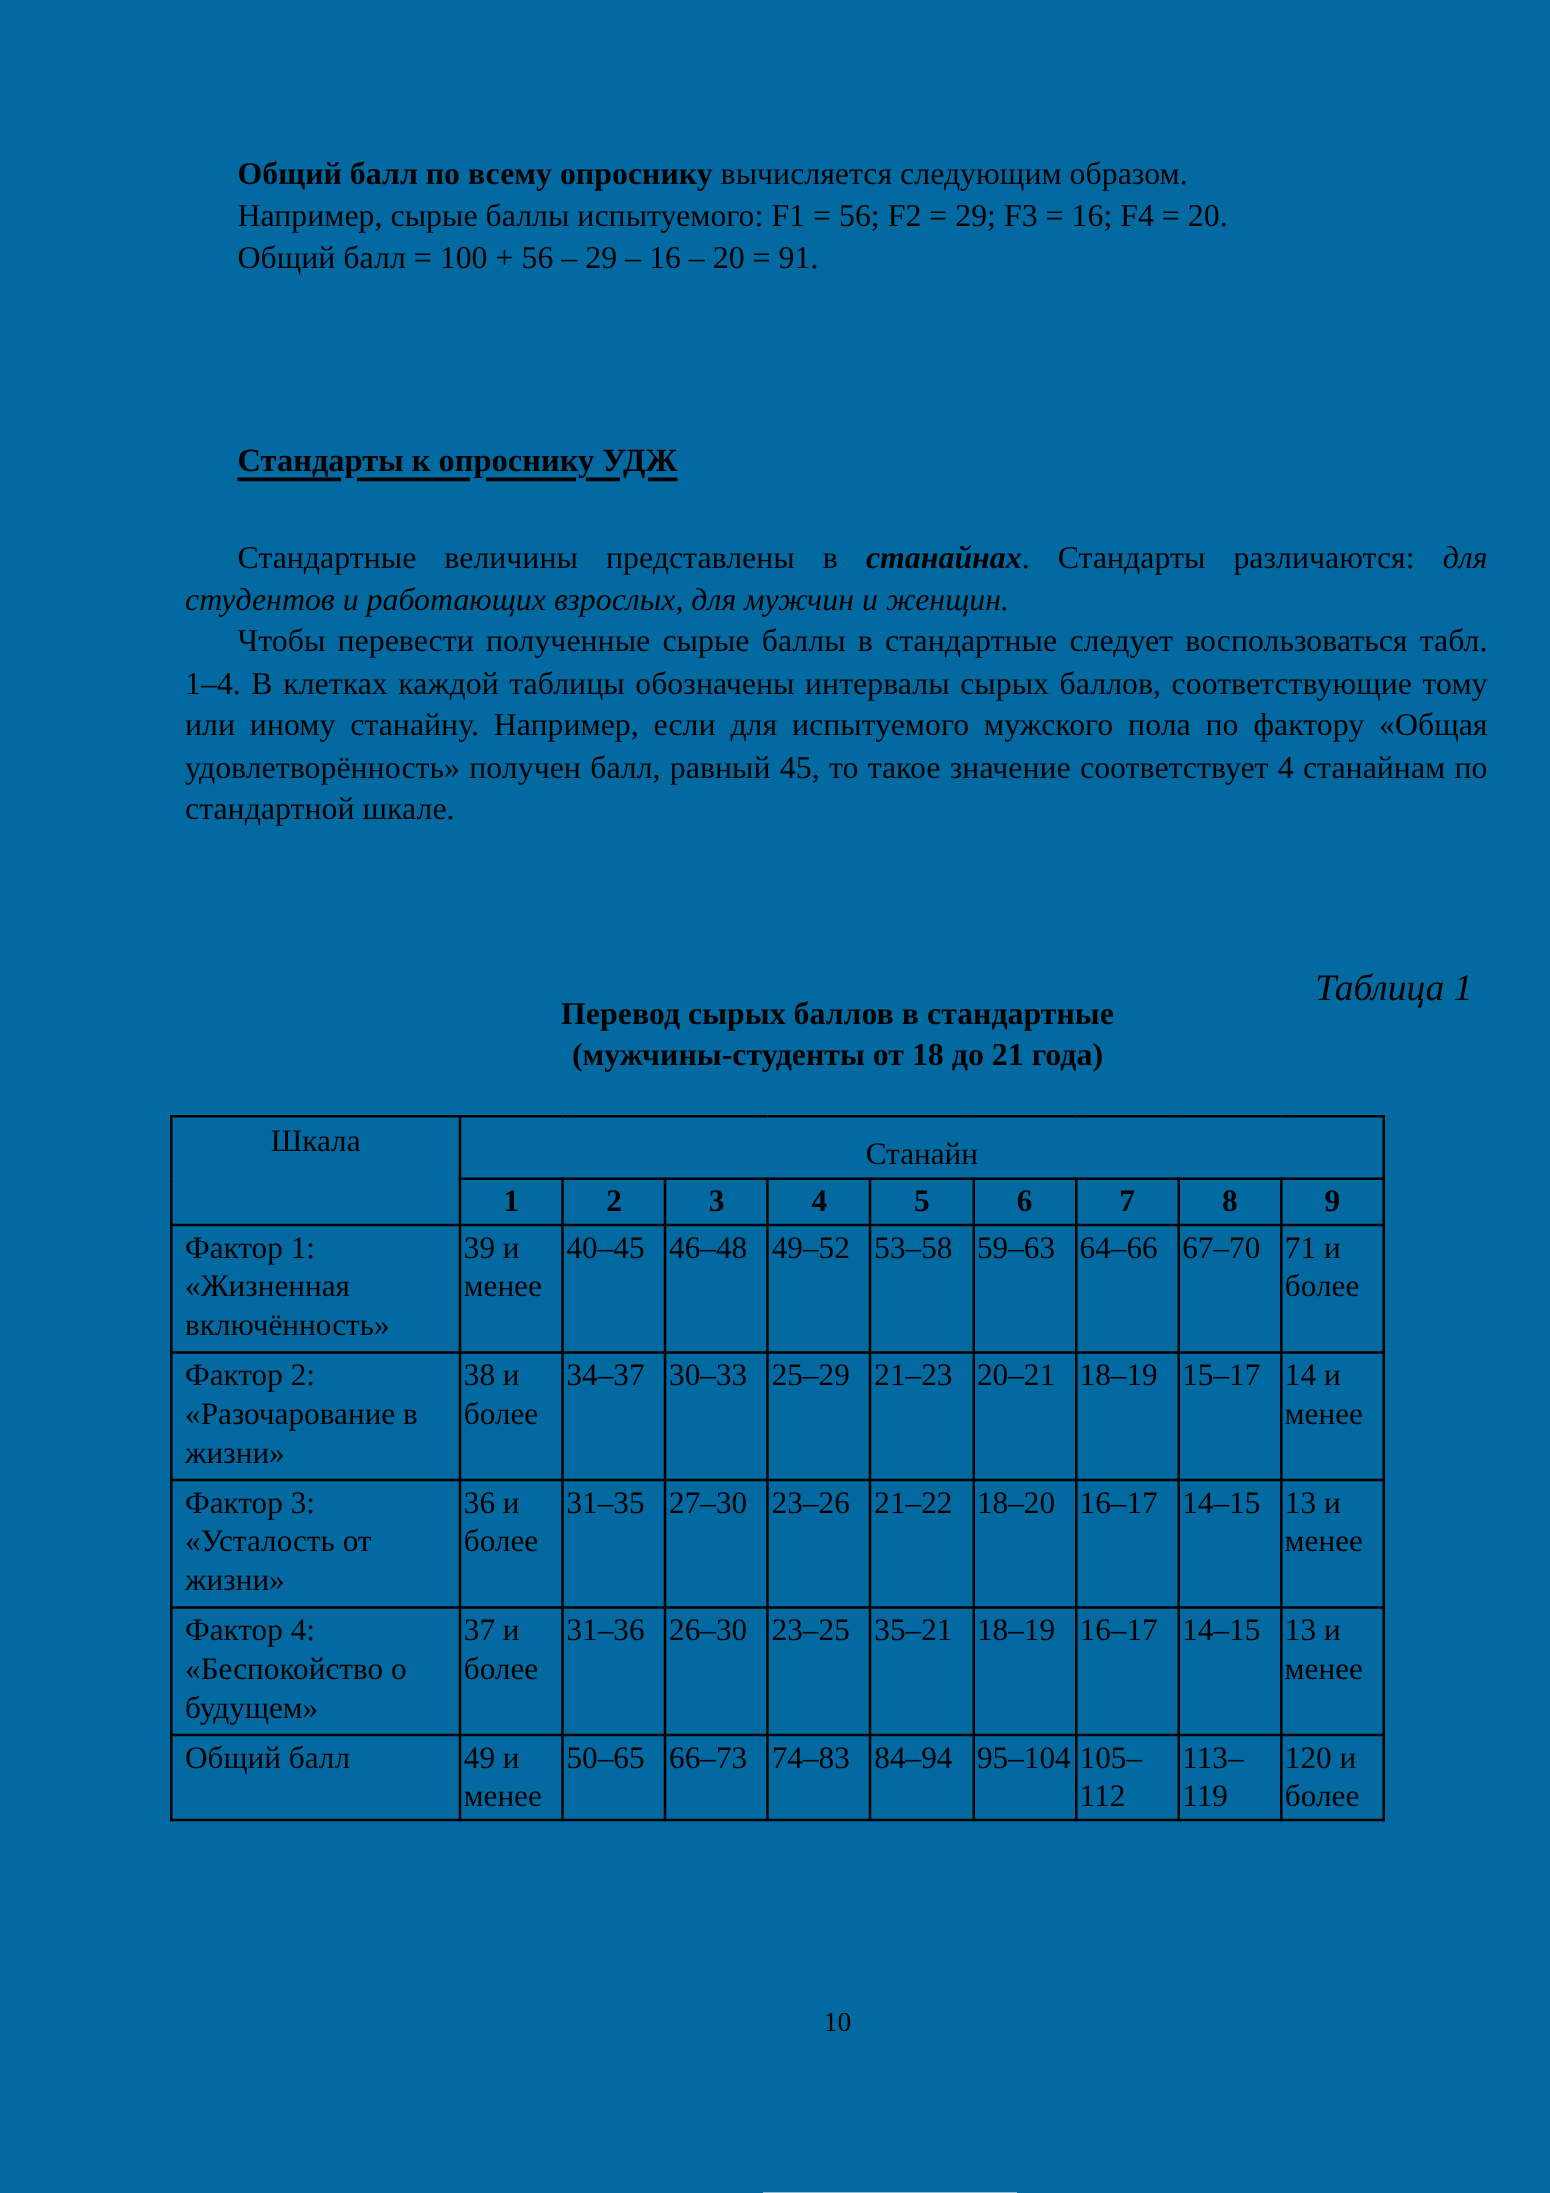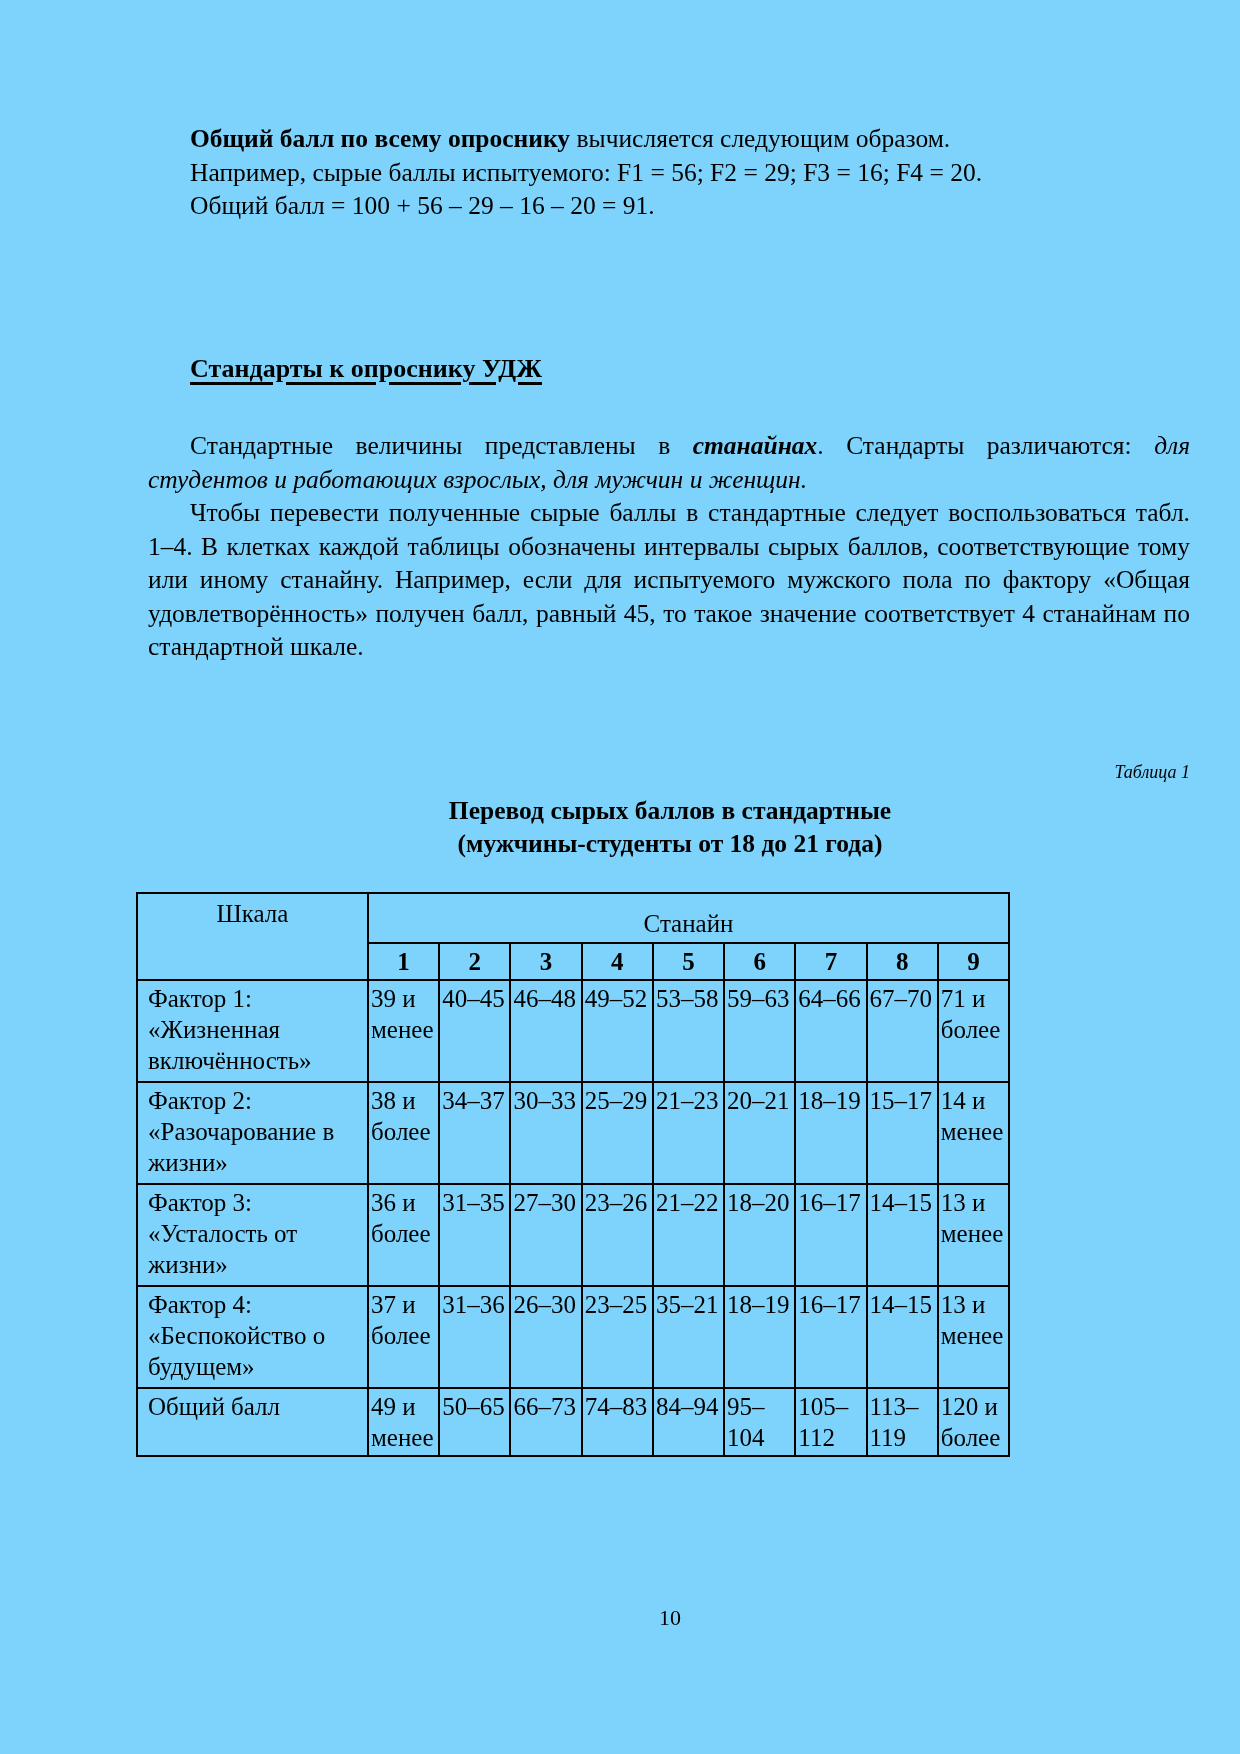--- a/index.html
+++ b/index.html
@@ -1,30 +1,30 @@
 <!DOCTYPE html>
 <html><head>
   <meta charset="utf-8">
   <style>
     html, body { margin: 0; padding: 0; background: #ffffff; }
     body { width: 1240px; height: 1754px; position: relative; overflow: hidden;
            font-family: "Liberation Serif", "DejaVu Serif", serif; color: #000; }
-    .page { position: absolute; left: 0; top: 0; width: 1240px; height: 1754px; background: #7dd3fc; }
+    .page { position: absolute; left: 0; top: 0; width: 1240px; height: 1754px; background: #0369a1; }
     .text-block { position: absolute; left: 148px; width: 1042px; font-size: 25.5px; line-height: 33.5px; }
     .p { margin: 0; text-align: justify; }
     .indent { text-indent: 42px; }
     .last { text-align-last: left; }
     b, .bold { font-weight: bold; }
     i, .ital { font-style: italic; }
     .heading { position: absolute; left: 190px; top: 354px; font-size: 26px; font-weight: bold;
                text-decoration: underline; text-decoration-thickness: 3px; text-underline-offset: 5px; margin: 0; }
-    .table-label { position: absolute; right: 50px; top: 762px; font-size: 18px; font-style: italic; margin: 0; font-family: Liberation Serif, serif; }
+    .table-label { position: absolute; right: 50px; top: 762px; font-size: 30px; font-style: italic; margin: 12px; font-family: Liberation Serif, serif; }
     .table-title { position: absolute; left: 0; width: 1340px; top: 794px; text-align: center; font-size: 25.5px;
                    line-height: 33px; font-weight: bold; margin: 0; }
-    table.scores { position: absolute; left: 136px; top: 892px; width: 874px; border-collapse: collapse;
+    table.scores { position: absolute; left: 136px; top: 892px; width: 972px; border-collapse: collapse;
                    font-size: 25px; line-height: 31px; table-layout: fixed; }
     table.scores td, table.scores th { border: 2px solid #000; padding: 2px 5px 2px 5px; vertical-align: top; }
     table.scores th { font-weight: normal; text-align: center; }
     table.scores th.num { font-weight: bold; }
     table.scores td.scale { text-align: left; padding-left: 10px; margin-left: 39px; }
     table.scores td.val { text-align: left; padding-left: 2px; padding-right: 2px; }
     .col-scale { width: 231px; }
     .page-num { position: absolute; left: 0; width: 1340px; top: 1605px; text-align: center; font-size: 22px; margin: 0; }
   </style>
 </head>

